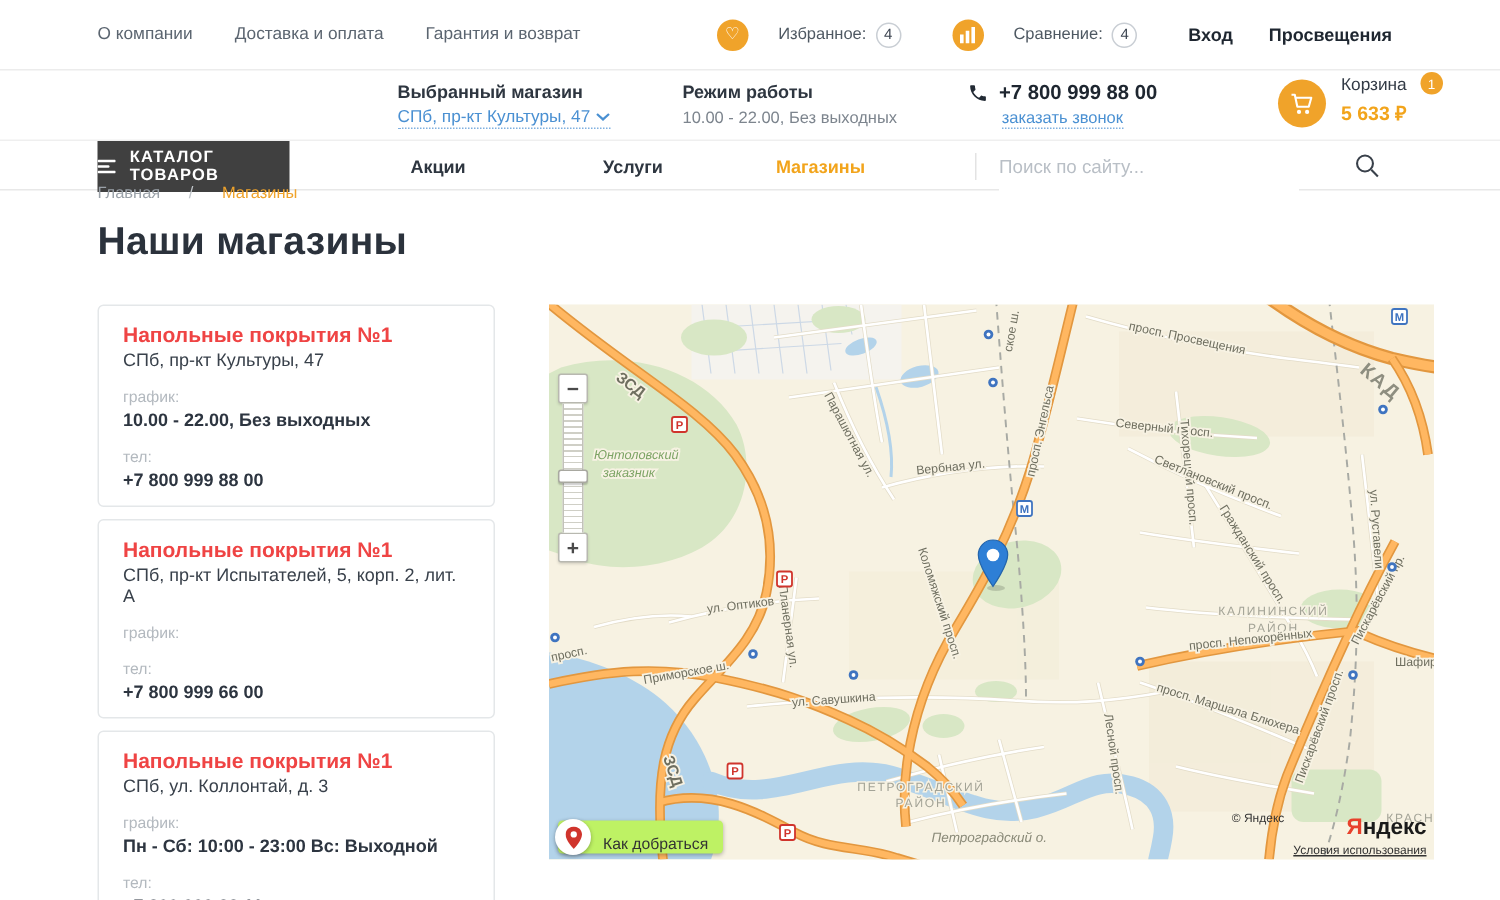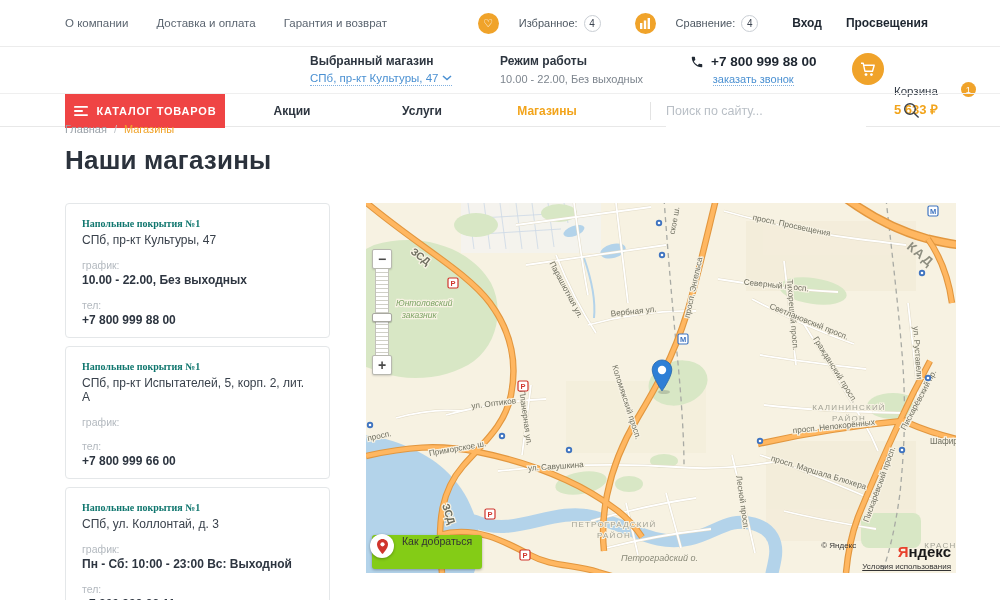--- a/index.html
+++ b/index.html
@@ -20,62 +20,62 @@
   .tb-label { font-size:11px; color:#4e5862; margin:0 6px 0 20px; }
   .count-badge { width:17px; height:17px; border-radius:50%; border:1px solid #c9ced4;
     font-size:10px; color:#3c4450; display:flex; align-items:center; justify-content:center; }
   .tb-group { display:flex; align-items:center; margin-right:34px; }
   .tb-auth { font-size:12px; font-weight:bold; color:#1e2630; margin-left:24px; cursor:pointer; }
   
   .header { position:relative; height:46px; }
   .logo { position:absolute; left:65px; top:5px; font-size:13.5px; font-weight:bold;
     letter-spacing:.4px; color:#333b46; line-height:1.25; }
   .logo-accent { color:#f2a41b; }
-  .hblock { position:absolute; top:7px;margin-left:45px; }
+  .hblock { position:absolute; top:7px; }
   .hlabel { font-size:12px; font-weight:bold; color:#2e3640; }
   .hlink { margin-top:4px; font-size:11.5px; color:#4a90d2; display:inline-flex;
     align-items:center; gap:4px; border-bottom:1px dotted #7fb0e0; padding-bottom:1px; cursor:pointer; }
   .hsub { margin-top:5px; font-size:11px; color:#7d858e; }
   .hb-store { left:265px; } .hb-hours { left:455px; }
   .hb-phone { left:645px; text-align:center; }
   .phone-row { display:flex; align-items:center; gap:7px; font-size:13.5px; font-weight:bold; color:#1e2630; }
   .callback { margin-top:4px; display:inline-block; font-size:11px; color:#4a90d2;
     border-bottom:1px dotted #7fb0e0; cursor:pointer; }
   .cart { position:absolute; left:852px; top:4px; display:flex; gap:10px; cursor:pointer; }
   .cart-circle { width:32px; height:32px; border-radius:50%; background:#f0a32a;
     display:flex; align-items:center; justify-content:center; margin-top:2px; }
-  .cart-line { display:flex; align-items:flex-start; gap:23px; font-size:11.5px; color:#333b46;margin-top:34px; }
+  .cart-line { display:flex; align-items:flex-start; gap:9px; font-size:11.5px; color:#333b46; }
   .cart-badge { width:15px; height:15px; border-radius:50%; background:#f0a32a; color:#fff;
     font-size:9px; display:flex; align-items:center; justify-content:center; margin-top:-3px; }
   .cart-total { margin-top:3px; font-size:13px; font-weight:bold; color:#f2a41b; }
   
   .nav { position:relative; height:34px; border-top:1px solid #efefef; border-bottom:1px solid #e8e8e8; }
-  .catalog-btn { position:absolute; left:65px; top:0; width:160px; height:34px; background:#ef4444;
+  .catalog-btn { position:absolute; left:65px; top:0; width:128px; height:34px; background:#404040;
     color:#fff; font-size:11px; font-weight:bold; letter-spacing:.8px;
     display:flex; align-items:center; justify-content:center; gap:9px; cursor:pointer; }
   .nav-link { position:absolute; top:0; height:34px; display:flex; align-items:center;
     transform:translateX(-50%); font-size:12px; font-weight:bold; color:#2e3640; cursor:pointer; }
   .nav-link.active { color:#f2a41b; }
   .nav-divider { position:absolute; left:650px; top:8px; width:1px; height:18px; background:#e3e3e3; }
   .search-input { position:absolute; left:666px; top:0; width:200px; height:34px; border:none;
     outline:none; font-size:12.5px; font-family:"Liberation Sans",sans-serif; color:#be185d; }
   .search-input::placeholder { color:#b9bfc6; }
   .search-icon { position:absolute; left:903px; top:8px; cursor:pointer; }
   
   .content { position:absolute; top:110px; left:0; right:0; padding-left:65px; }
-  .breadcrumb { margin-top:13px; font-size:11px; display:flex; gap:7px; align-items:center; }
+  .breadcrumb { margin-top:13px; font-size:11px; display:flex; gap:19px; align-items:center; }
   .bc-home { color:#9aa1a8; cursor:pointer; }
   .bc-sep { color:#c0c5ca; }
   .bc-current { color:#f0a32a; }
   .page-title { margin-top:10px; font-size:26px; line-height:30px; font-weight:bold;
     color:#2b323c; letter-spacing:.2px; }
   .main-row { margin-top:28px; display:flex; }
   .cards { width:265px; flex-shrink:0; display:flex; flex-direction:column; gap:8px; }
   .card { border:1px solid #e4e7e9; border-radius:4px; background:#fff; padding:12px 16px 10px; }
-  .card-name { font-size:10px; font-weight:bold; color:#0f766e; line-height:15px;font-family:Liberation Serif, serif; }
+  .card-name { font-size:14px; font-weight:bold; color:#ef4444; line-height:15px; }
   .card-addr { margin-top:2px; font-size:12px; color:#39414b; line-height:14px; }
   .card-label { margin-top:12px; font-size:10.5px; color:#b3b9bf; line-height:12px; }
   .card-value { margin-top:2px; font-size:12px; font-weight:bold; color:#2d3540; line-height:14px; }
   
   .map-wrap { position:relative; width:590px; height:370px; margin-left:36px;
     overflow:hidden; background:#f7f2e2; }
   .map-svg { position:absolute; left:0; top:0; }
   .ml { font-size:8.2px; fill:#6f6f60; paint-order:stroke; stroke:#f7f2e3; stroke-width:2.4px; }
   .ml-green { font-style:italic; fill:#7da465; font-size:8.5px; }
   .ml-district { font-size:8px; fill:#a3a396; letter-spacing:1.2px; text-anchor:middle;
@@ -85,22 +85,22 @@
   .ml-island { font-size:9px; font-style:italic; fill:#8a8a78; }
   .map-zoom { position:absolute; left:6px; top:46px; width:20px; }
   .zbtn { width:20px; height:20px; background:#fff; border:1px solid #b8b8b0; border-radius:2px;
     font-size:14px; font-weight:bold; color:#4a4a4a; display:flex; align-items:center;
     justify-content:center; cursor:pointer; box-shadow:0 1px 2px rgba(0,0,0,.15); }
   .zslider { position:relative; width:14px; height:86px; margin:0 auto; background:#fff;
     border:1px solid #c2c2ba; border-top:none; border-bottom:none;
     background-image:repeating-linear-gradient(to bottom,#fff 0 3px,#cfcfc6 3px 4px); cursor:pointer; }
   .zhandle { position:absolute; left:-4px; top:44px; width:20px; height:9px; background:#fff;
     border:1px solid #a8a8a0; border-radius:2px; box-shadow:0 1px 1px rgba(0,0,0,.2); }
-  .map-directions { position:absolute; left:6px; bottom:4px; height:34px; background:#84cc16;
-    border-radius:3px; box-shadow:0 1px 3px rgba(0,0,0,.3); display:flex; align-items:flex-start;
+  .map-directions { position:absolute; left:6px; bottom:4px; height:22px; background:#bef264;
+    border-radius:3px; box-shadow:0 1px 3px rgba(0,0,0,.3); display:flex; align-items:flex-end;
     padding:0 10px 0 30px; font-size:10.5px; color:#333; cursor:pointer; }
   .dir-pin { position:absolute; left:-2px; top:-1px; width:24px; height:24px; border-radius:50%;
     background:#fff; box-shadow:0 1px 3px rgba(0,0,0,.3); display:flex; align-items:center;
     justify-content:center; }
   .ya-logo { position:absolute; right:5px; bottom:13px; font-size:15px; font-weight:bold; color:#1a1a1a; }
   .ya-red { color:#e8412c; }
   .map-copy { position:absolute; right:5px; bottom:2px; font-size:8px; color:#333;
     display:flex; gap:6px; align-items:center; }
   .map-terms { text-decoration:underline; cursor:pointer;margin-top:43px; }
 </style>

